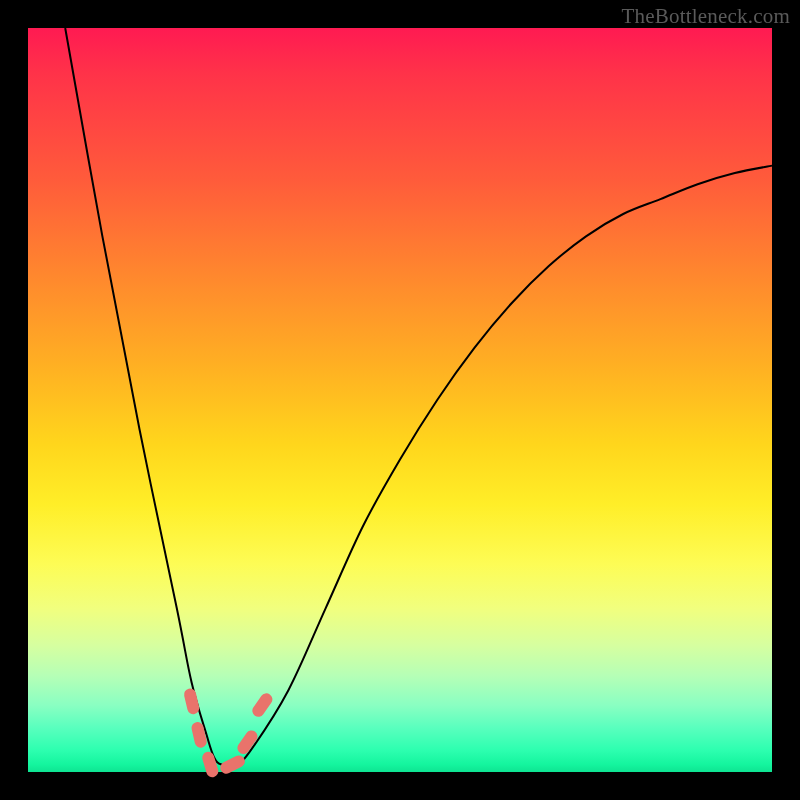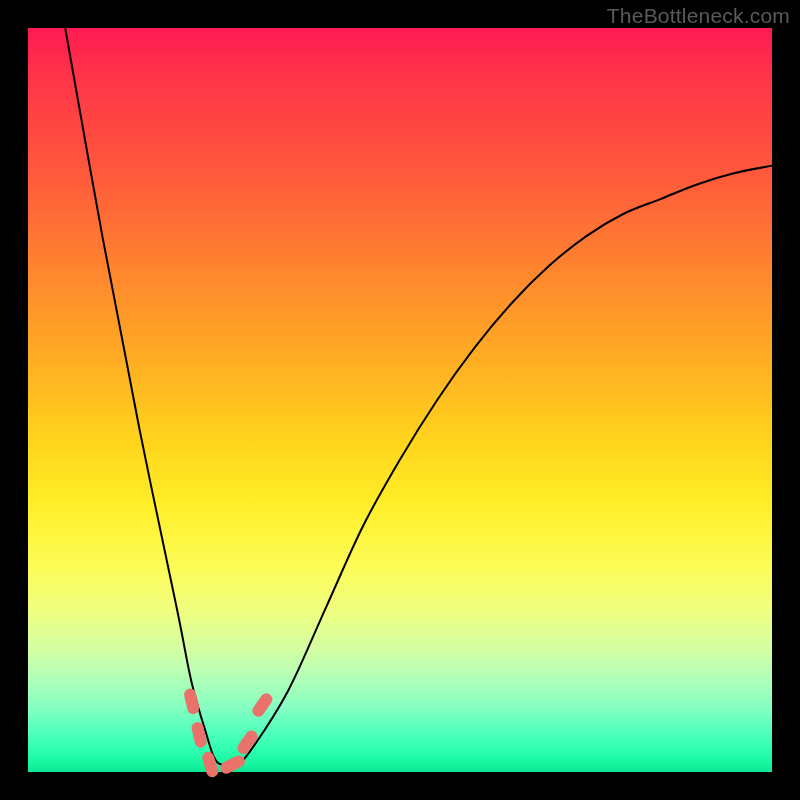--- a/index.html
+++ b/index.html
@@ -11,20 +11,21 @@
     background: #000;
     font-family: Arial, Helvetica, sans-serif;
   }
   .frame {
     position: absolute;
     top: 0;
     left: 0;
     width: 800px;
     height: 800px;
     background: #000;
+    font-family: Liberation Serif, serif;
   }
   .plot-area {
     position: absolute;
     
     top: 28px;
     left: 28px;
     width: 744px;
     height: 744px;
     
     background: linear-gradient(to bottom,

